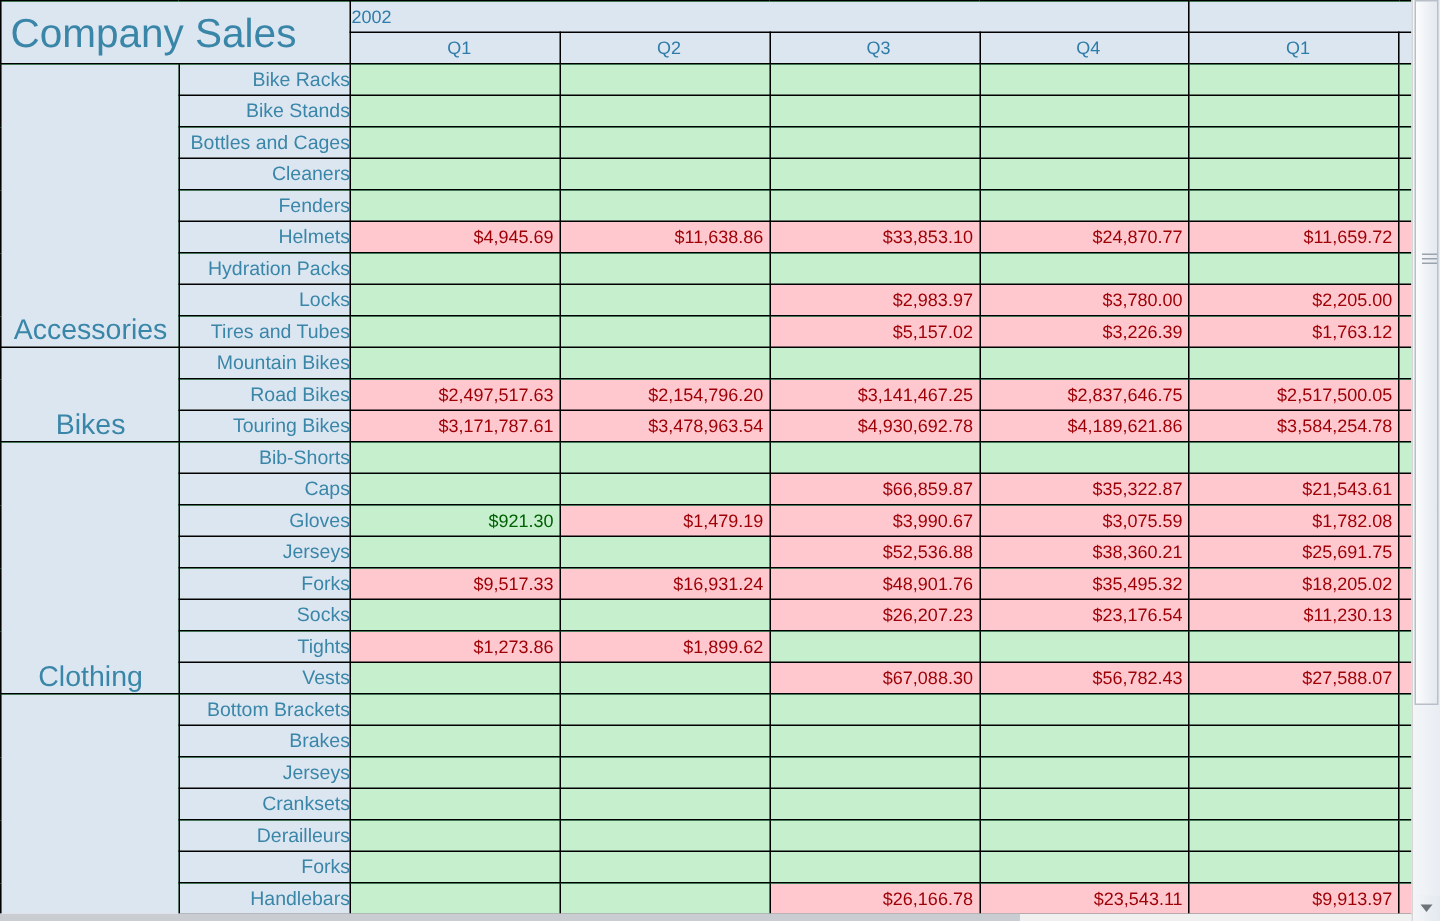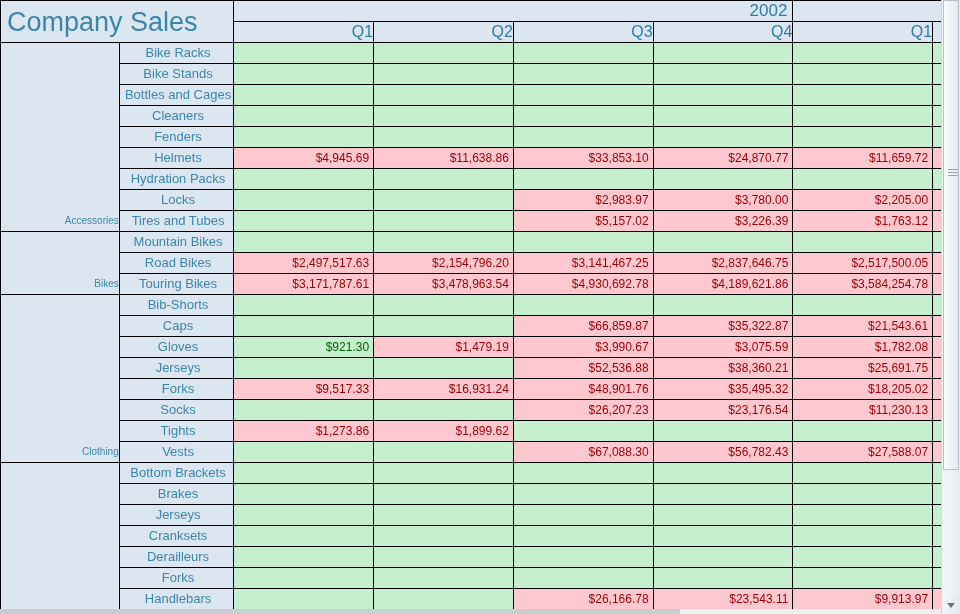--- a/index.html
+++ b/index.html
@@ -48,61 +48,61 @@
     line-height:30px;
     font-weight:normal;
     text-align:left;
     vertical-align:middle;
     padding-left:6px !important;
     letter-spacing:0px;
   }
   .yeargroup{
     background:#dce6f1;
     color:#2e7ca8;
-    text-align:right;
+    text-align:left;
     vertical-align:middle;
     padding-right:5px !important;
-    font-size:17px;
+    font-size:12px;
     height:22px;
     line-height:22px;
   }
   .yearblank{
     background:#dce6f1;
     height:22px;
   }
   .qhead{
     background:#dce6f1;
     color:#2e7ca8;
-    text-align:right;
+    text-align:center;
     padding-left:5px !important;
-    font-size:16px;
+    font-size:12px;
     height:20px;
     line-height:20px;
     vertical-align:middle;
   }
 
   
   td.cat{
     background:#dce6f1;
     color:#3a86a8;
-    font-size:10px;
-    text-align:right;
+    font-size:19px;
+    text-align:center;
     vertical-align:bottom;
     padding-left:1px !important;
     border-top:none;
     border-bottom:none;
     border-left:none;
   }
   td.cat.blank{background:#dce6f1;}
 
   td.item{
     background:#dce6f1;
     color:#3a86a8;
     font-size:13px;
-    text-align:center;
+    text-align:right;
     padding-left:3px !important;
     vertical-align:middle;
   }
 
   td.val{
     text-align:right;
     padding-right:4px !important;
     font-size:12px;
     vertical-align:middle;
   }

